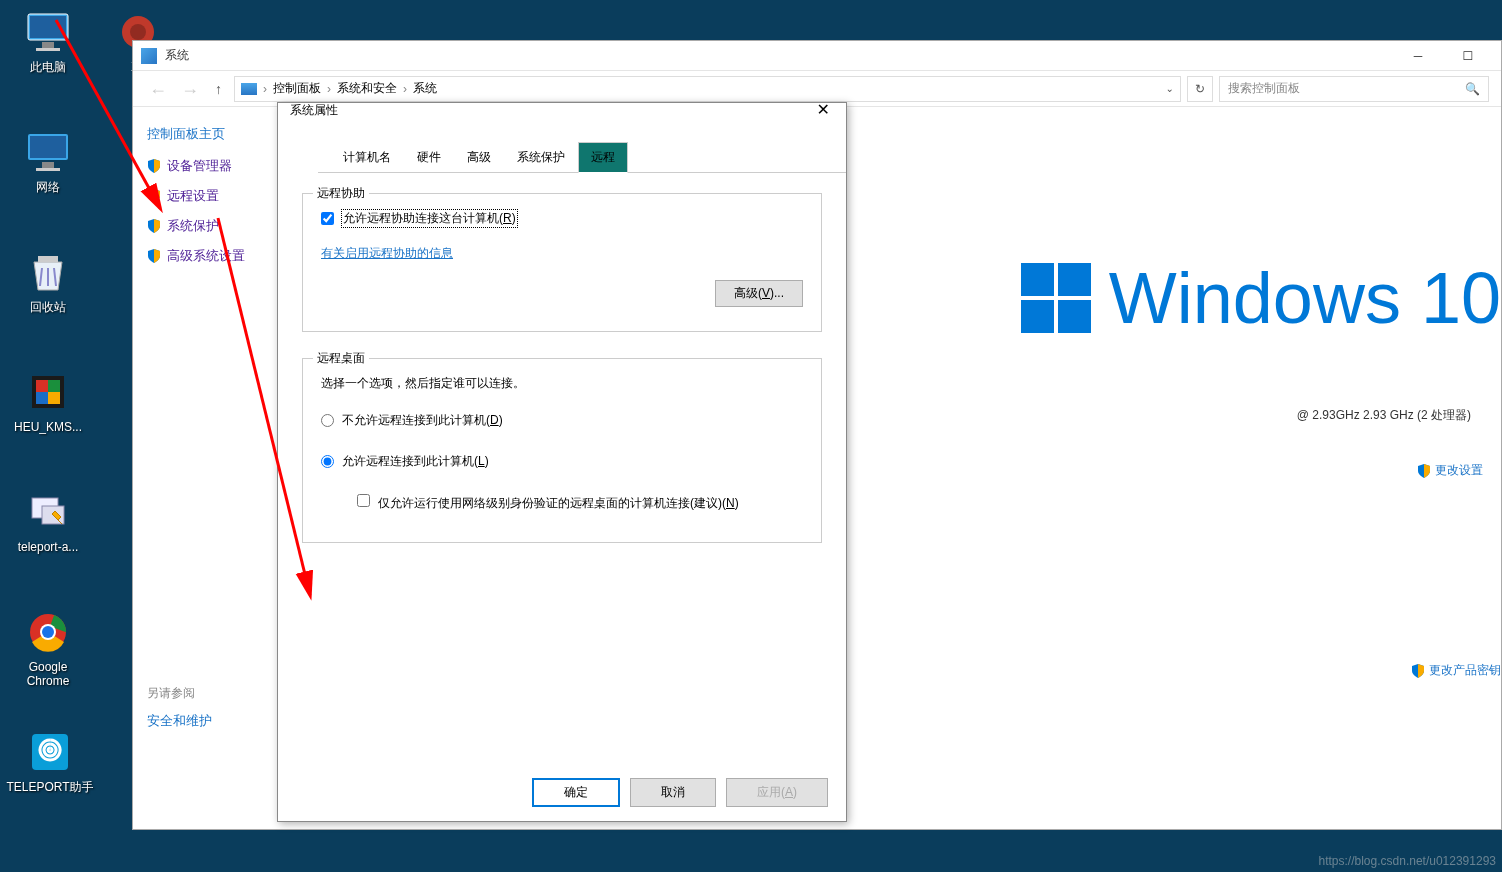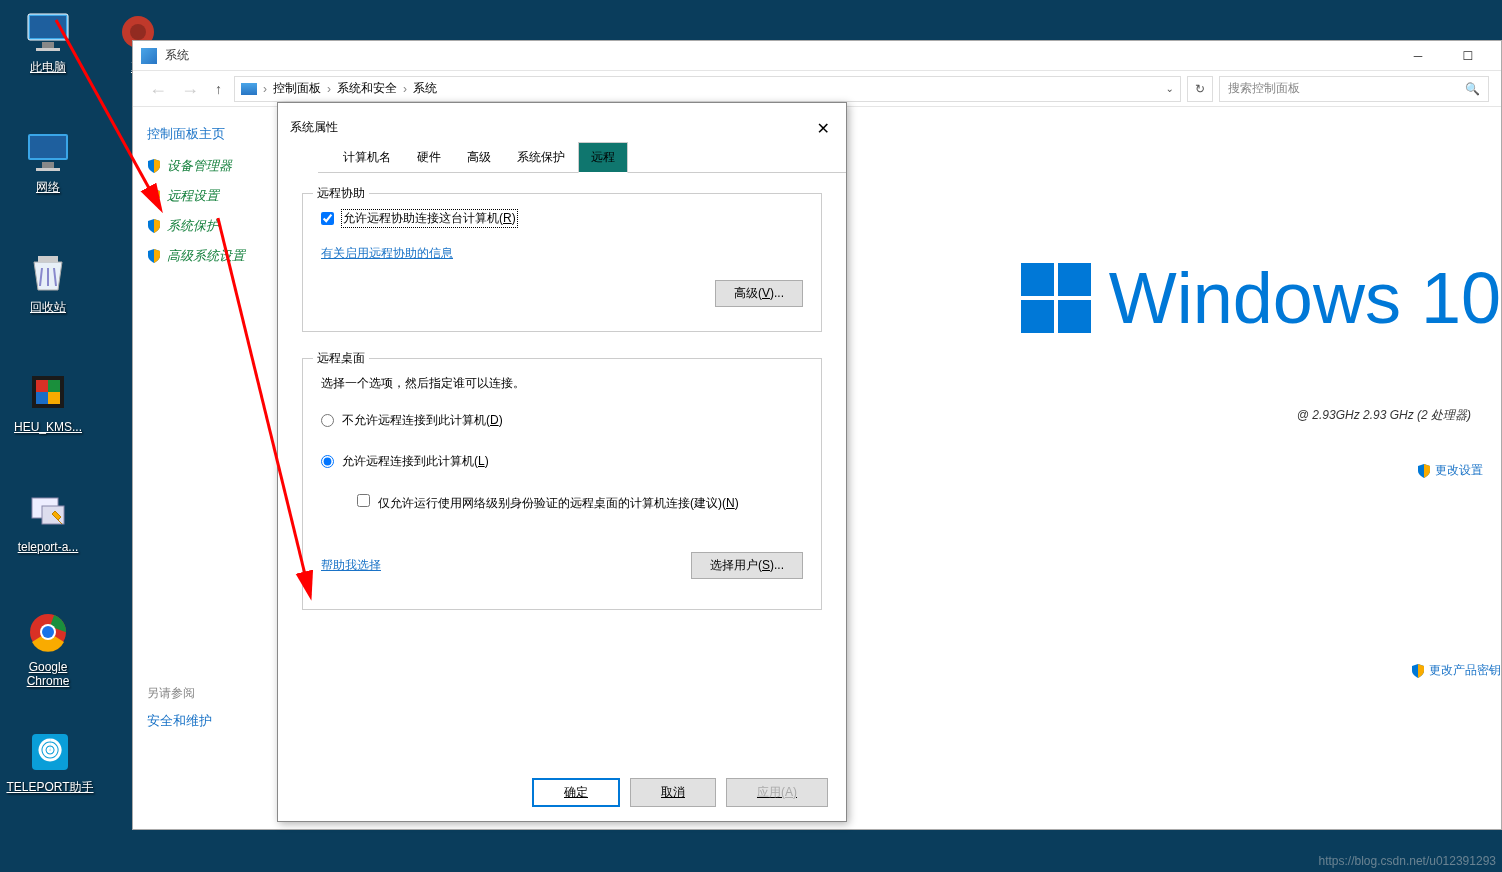--- a/index.html
+++ b/index.html
@@ -2,21 +2,21 @@
 <html><head>
 <meta charset="utf-8">
 <style>
 * { box-sizing: border-box; margin: 0; padding: 0; font-family: "Microsoft YaHei", "Segoe UI", sans-serif; }
 body { width: 1502px; height: 872px; background: #0a3d5c; overflow: hidden; position: relative; }
 
 
 .desktop { position: absolute; left: 0; top: 0; width: 100%; height: 100%; }
 .desktop-icon { position: absolute; width: 76px; display: flex; flex-direction: column; align-items: center; color: #fff; font-size: 12px; text-align: center; cursor: pointer; }
 .desktop-icon .icon-box { width: 48px; height: 48px; margin-bottom: 4px; display: flex; align-items: center; justify-content: center; }
-.desktop-icon span.label { text-shadow: 1px 1px 2px #000; line-height: 1.2; text-decoration: underline; }
+.desktop-icon span.label { text-shadow: 1px 1px 2px #000; line-height: 1.2; }
 
 
 .sys-window { position: absolute; left: 132px; top: 40px; width: 1370px; height: 790px; background: #fff; border: 1px solid #aaa; }
 .sys-titlebar { height: 30px; display: flex; align-items: center; padding: 0 8px; border-bottom: 1px solid #e5e5e5; }
 .sys-titlebar .title-icon { width: 16px; height: 16px; background: linear-gradient(135deg,#4aa5e8,#2875c4); margin-right: 8px; }
 .sys-titlebar .title-text { font-size: 12px; color: #333; }
 .sys-titlebar .window-controls { margin-left: auto; display: flex; gap: 20px; padding-right: 10px; }
 .sys-titlebar .window-controls div { width: 30px; height: 20px; display:flex; align-items:center; justify-content:center; color:#333; font-size:12px; }
 
 .sys-nav { height: 36px; display: flex; align-items: center; padding: 0 12px; border-bottom: 1px solid #e5e5e5; gap: 6px; font-size: 12px; }
@@ -28,35 +28,35 @@
 .breadcrumb span.crumb { cursor: pointer; }
 .breadcrumb .dropdown-v { margin-left:auto; color:#555; font-size:10px; }
 .refresh { width: 26px; height: 26px; border: 1px solid #ddd; display:flex;align-items:center;justify-content:center; color:#555; }
 .search-box { width: 270px; height: 26px; border: 1px solid #ddd; display:flex;align-items:center;padding: 0 8px; color:#888; }
 .search-box .mag { margin-left:auto; }
 
 .sys-body { display: flex; height: calc(100% - 66px); }
 .sidebar { width: 160px; padding: 18px 14px; font-size: 13px; }
 .sidebar-title { color: #1a73c7; margin-bottom: 14px; }
 .sidebar-item { display: flex; align-items: center; gap: 6px; margin-bottom: 12px; cursor: pointer; }
-.sidebar-item .link { color: #15803d; font-style: italic; }
+.sidebar-item .link { color: #4c1d95; }
 .sidebar .see-also { margin-top: 420px; color: #888; font-size: 12px; margin-bottom: 10px; }
 .sidebar .sec-maint { color: #1a73c7; font-size: 13px; }
 
 .main-content { flex: 1; position: relative; padding: 30px; }
 .win-logo-area { position: absolute; right: 0px; top: 150px; font-size: 72px; color: #0078d7; display: flex; align-items: center; }
 .win-logo { width: 70px; height: 70px; margin-right: 18px; display:grid; grid-template-columns:1fr 1fr; grid-template-rows:1fr 1fr; gap:4px;}
 .win-logo div { background:#0078d7; }
-.cpu-info { position:absolute; right:30px; top:300px; font-size:12px; color:#333;font-style:italic;}
+.cpu-info { position:absolute; right:30px; top:300px; font-size:12px; color:#333;}
 .change-settings { position:absolute; right:18px; bottom:350px; font-size:12px; color:#1a73c7; display:flex; align-items:center; gap:4px;}
 .change-key { position:absolute; right:0px; bottom:150px; font-size:12px; color:#1a73c7; display:flex; align-items:center; gap:4px;}
 
 
 .dialog { position: absolute; left: 277px; top: 102px; width: 570px; height: 720px; background: #fff; border: 1px solid #888; box-shadow: 2px 2px 8px rgba(0,0,0,0.3); z-index: 100; }
-.dialog-title { height: 30px; display: flex; align-items: flex-start; padding: 16px 12px; font-size: 12px; }
+.dialog-title { height: 30px; display: flex; align-items: flex-end; padding: 16px 12px; font-size: 12px; }
 .dialog-title .close-btn { margin-left: auto; font-size: 16px; cursor: pointer; padding: 0 4px; }
 .dialog-tabs { display: flex; border-bottom: 1px solid #ccc; padding: 0 12px; margin-top: 6px; margin-left: 40px; }
 .tab { padding: 6px 12px; font-size: 12px; border: 1px solid transparent; cursor: pointer; position: relative; top: 1px; }
 .tab.active { border: 1px solid #ccc; border-bottom: 1px solid #fff; background: #0f766e; }
 .dialog-content { padding: 20px 24px; font-size: 12px; }
 
 .group-box { border: 1px solid #ccc; padding: 16px 18px 24px 18px; margin-bottom: 26px; position: relative; }
 .group-box .legend { position: absolute; top: -9px; left: 10px; background: #fff; padding: 0 4px; font-size: 12px; }
 .checkbox-row { display: flex; align-items: flex-start; gap: 8px; margin-bottom: 18px; }
 .checkbox-row input[type=checkbox] { margin-top: 2px; }
@@ -65,21 +65,21 @@
 .btn-adv { float: right; padding: 4px 18px; font-size: 12px; border: 1px solid #adadad; background: #e1e1e1; cursor:pointer;}
 .clear { clear:both; }
 .desc-text { margin-bottom: 20px; }
 .radio-row { display: flex; align-items: center; gap: 8px; margin-bottom: 24px; }
 .sub-check { margin-left: 36px; display: flex; align-items: flex-start; gap: 8px; line-height: 1.5; }
 .sub-check .sub-label { max-width: 420px; }
 .bottom-links { display: flex; align-items: center; margin-top: 40px;}
 .bottom-links .help-link { color:#1a73c7; text-decoration:underline; cursor:pointer;}
 .bottom-links .sel-users { margin-left:auto; padding: 4px 18px; font-size:12px; border:1px solid #adadad; background:#e1e1e1; cursor:pointer;}
 
-.dialog-buttons { position: absolute; bottom: 14px; right: 18px; display: flex; gap: 10px; text-decoration: underline; }
+.dialog-buttons { position: absolute; bottom: 14px; right: 18px; display: flex; gap: 10px; }
 .dialog-buttons button { padding: 4px 30px; font-size: 12px; border: 1px solid #adadad; background: #e1e1e1; cursor: pointer; }
 .dialog-buttons button.primary { border: 2px solid #0078d7; background:#fff;}
 .dialog-buttons button.disabled { color:#aaa; }
 
 
 .annotation-svg { position:absolute; left:0; top:0; width:100%; height:100%; pointer-events:none; z-index:200;}
 
 .watermark { position:absolute; right:6px; bottom:4px; font-size:12px; color: rgba(200,200,200,0.5); z-index:300;}
 
 .shield-svg { width:14px; height:14px;}
@@ -310,24 +310,20 @@
         <label>不允许远程连接到此计算机(<u class="hotkey">D</u>)</label>
       </div>
       <div class="radio-row">
         <input type="radio" name="rd" checked="" style="">
         <label>允许远程连接到此计算机(<u class="hotkey">L</u>)</label>
       </div>
       <div class="sub-check">
         <input type="checkbox" style="">
         <div class="sub-label">仅允许运行使用网络级别身份验证的远程桌面的计算机连接(建议)(<u class="hotkey">N</u>)</div>
       </div>
-      <div class="bottom-links">
-        <span class="help-link">帮助我选择</span>
-        <button class="sel-users">选择用户(<u class="hotkey">S</u>)...</button>
-      </div>
     </div>
   </div>
   <div class="dialog-buttons">
     <button class="primary">确定</button>
     <button>取消</button>
     <button class="disabled">应用(<u class="hotkey">A</u>)</button>
   </div>
 </div>
 
 <svg class="annotation-svg">

